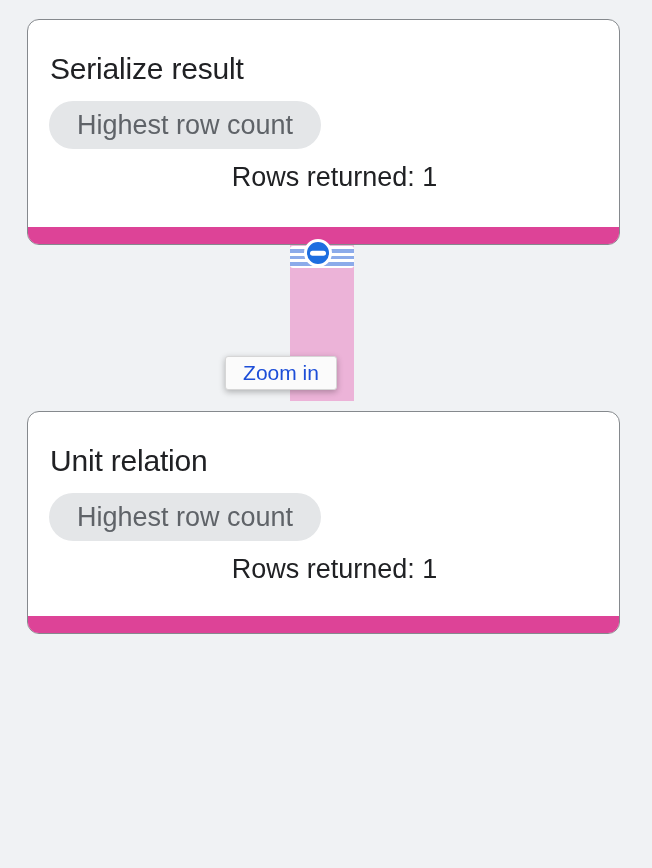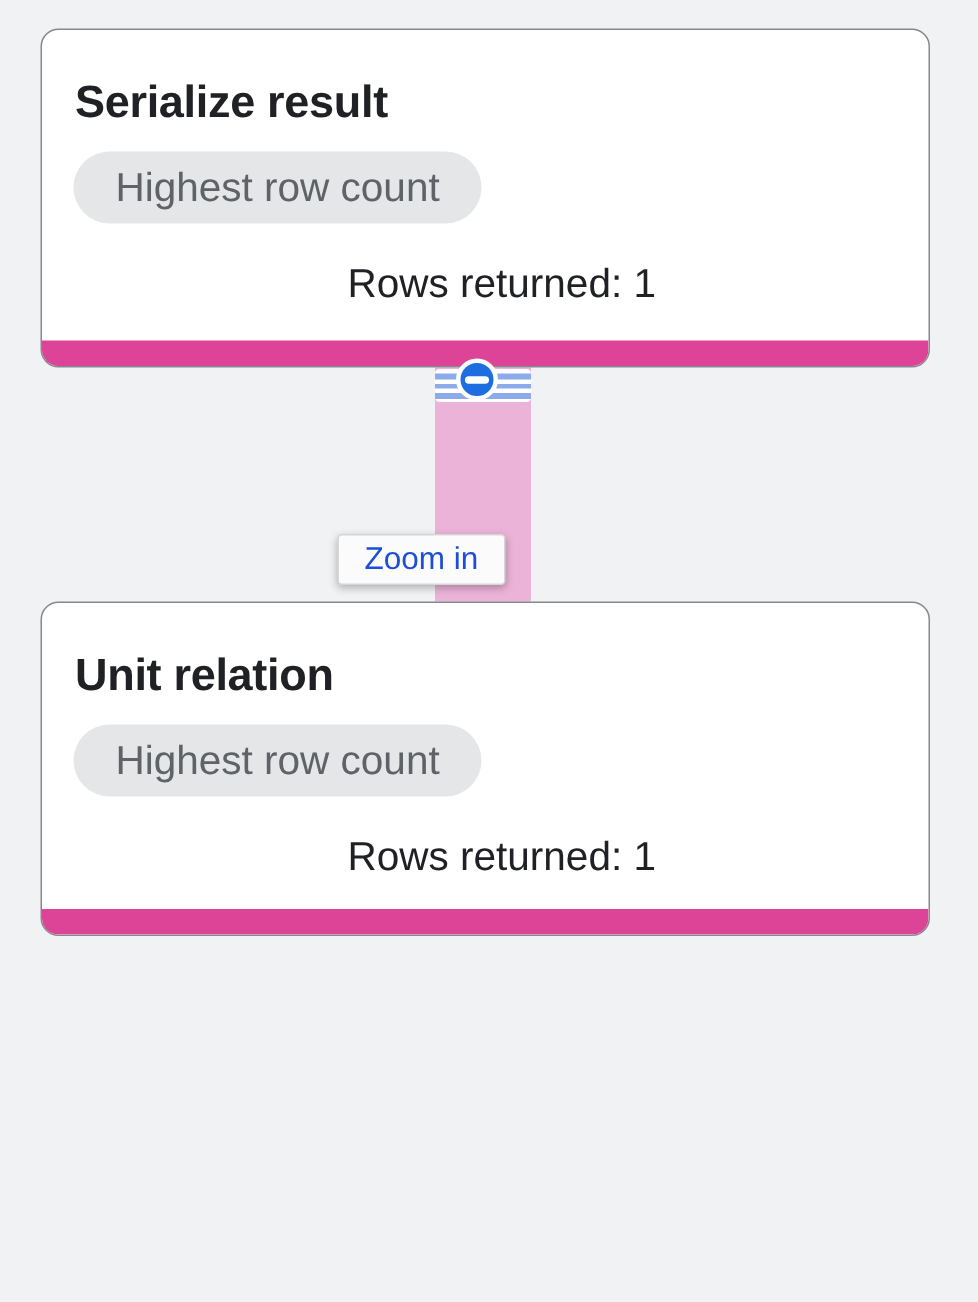--- a/index.html
+++ b/index.html
@@ -18,32 +18,32 @@
     position: absolute;
     left: 27px;
     width: 593px;
     background: #ffffff;
     border: 1.5px solid #85898d;
     border-radius: 12px;
     overflow: hidden;
     z-index: 2;
   }
   .card-1 { top: 19px;  height: 226px; }
-  .card-2 { top: 401px; height: 223px; }
+  .card-2 { top: 411px; height: 223px; }
   .card-title {
     margin: 32px 0 0 22px;
     font-size: 30px;
     line-height: 34px;
-    font-weight: bold;
+    font-weight: normal;
     letter-spacing: -0.2px;
     color: #202124;
   }
   .badge {
     display: inline-block;
-    margin: 15px 0 12px 21px;
+    margin: 15px 0 0 21px;
     height: 48px;
     line-height: 48px;
     padding: 0 28px;
     border-radius: 24px;
     background: #e4e6e8;
     color: #5f6368;
     font-size: 27px;
   }
   .rows-label {
     margin: 13px 0 0 22px;

